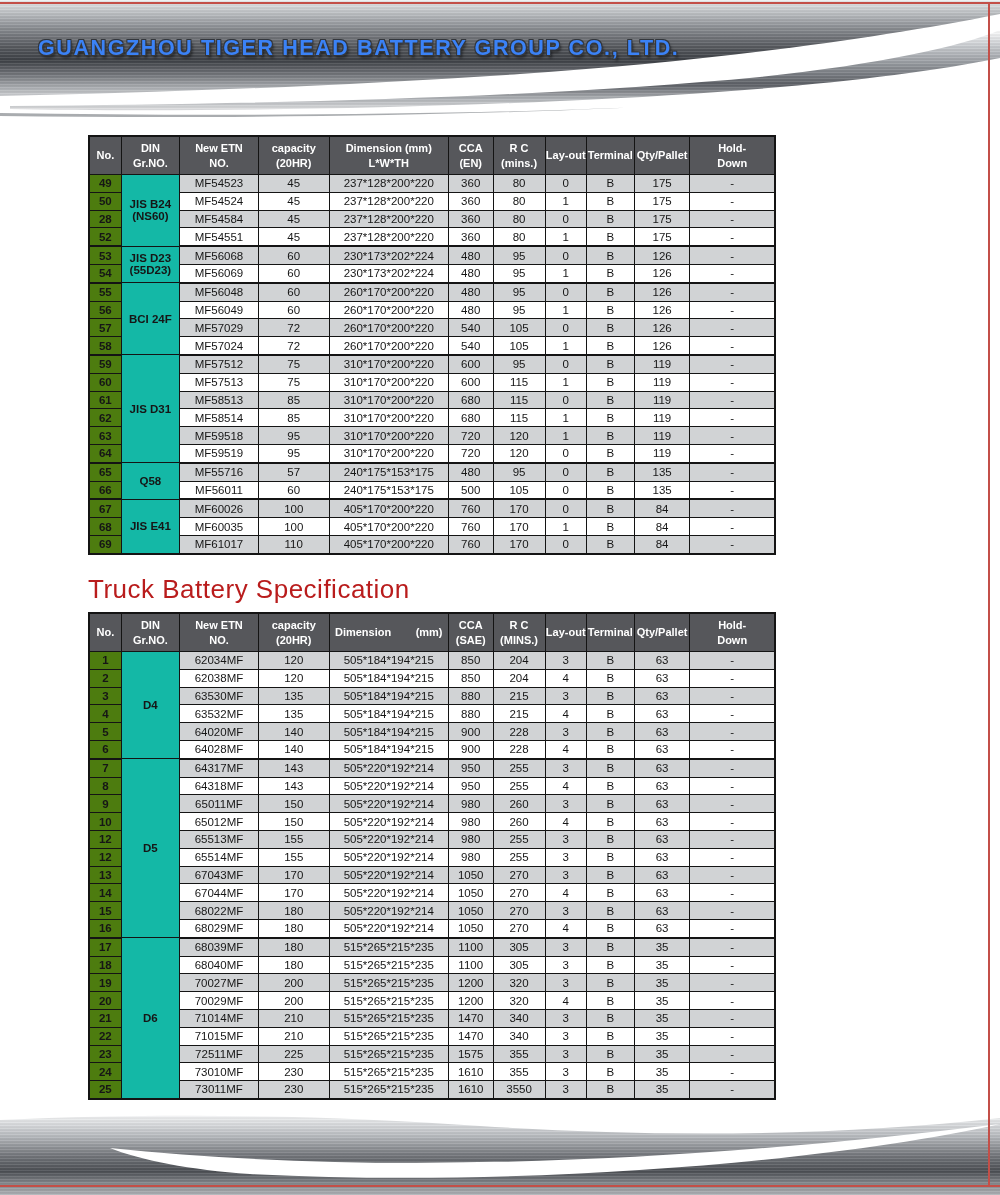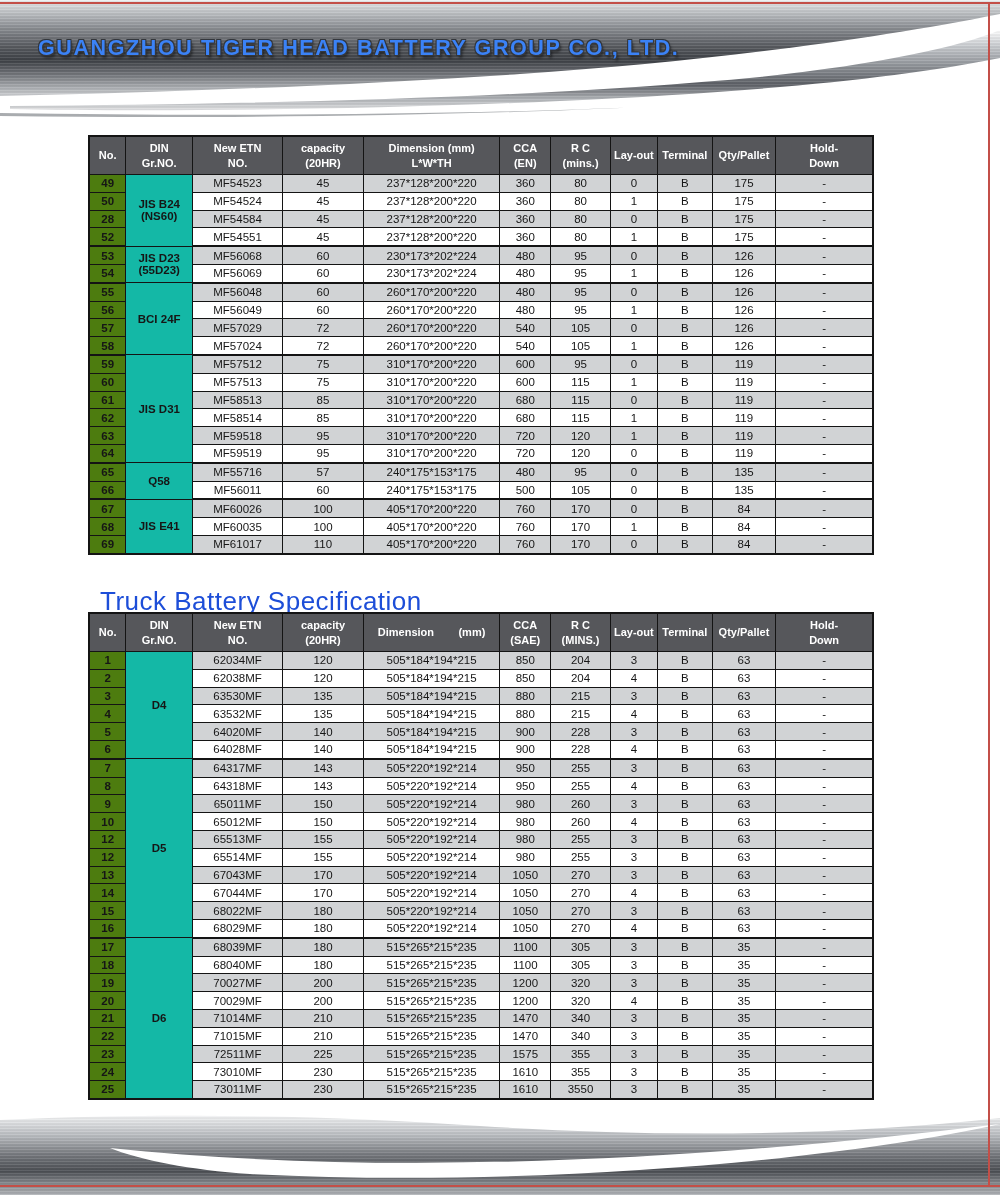--- a/index.html
+++ b/index.html
@@ -15,29 +15,29 @@
 
   
   .banner-top{position:absolute;left:0;top:0;width:1000px;height:120px;z-index:5;}
   .banner-bottom{position:absolute;left:0;top:1110px;width:1000px;height:85px;z-index:5;}
   .banner-top svg,.banner-bottom svg{display:block;}
   .company{position:absolute;left:38px;top:36px;z-index:10;
     font-size:21.5px;font-weight:bold;letter-spacing:1.6px;color:#3b82f6;white-space:nowrap;
     text-shadow:1px 1px 0 #34373c,-1px 1px 0 #34373c,1px -1px 0 #34373c,-1px -1px 0 #34373c,2px 3px 3px rgba(0,0,0,.55);}
 
   
-  .section-title{position:absolute;left:88px;top:574px;margin:12px;z-index:8;
-    font-size:26px;font-weight:400;letter-spacing:.5px;color:#1d4ed8;
+  .section-title{position:absolute;left:88px;top:574px;margin:0;z-index:8;
+    font-size:26px;font-weight:400;letter-spacing:.5px;color:#b91c1c;
     font-family:"Liberation Sans",sans-serif;}
 
   
   .tbl-wrap{position:absolute;left:88px;z-index:8;}
   .t1-pos{top:135px;}
   .t2-pos{top:612px;}
-  table.spec{border-collapse:collapse;table-layout:fixed;width:786px;border:2.5px solid #141414;background:#fff;}
+  table.spec{border-collapse:collapse;table-layout:fixed;width:688px;border:2.5px solid #141414;background:#fff;}
   table.spec th,table.spec td{border:1.5px solid #141414;text-align:center;vertical-align:middle;padding:0;overflow:hidden;}
   table.spec thead th{background:#56575b;color:#ffffff;font-size:11px;font-weight:bold;height:37px;line-height:1.3;}
   .th-line{white-space:pre;}
   table.spec tbody td{font-size:11.5px;color:#161616;height:16.8px;line-height:1.05;}
   td.no-cell{background:#4d7c0f;font-weight:bold;}
   td.grp-cell{background:#14b8a6;font-weight:bold;font-size:11.5px;line-height:1.25;}
   td.data-cell{background:#ffffff;}
   td.data-cell.zebra{background:#d1d3d5;}
   tr.grp-end td{border-bottom-width:2.5px;}
   td.grp-cell{border-bottom-width:2.5px;}

